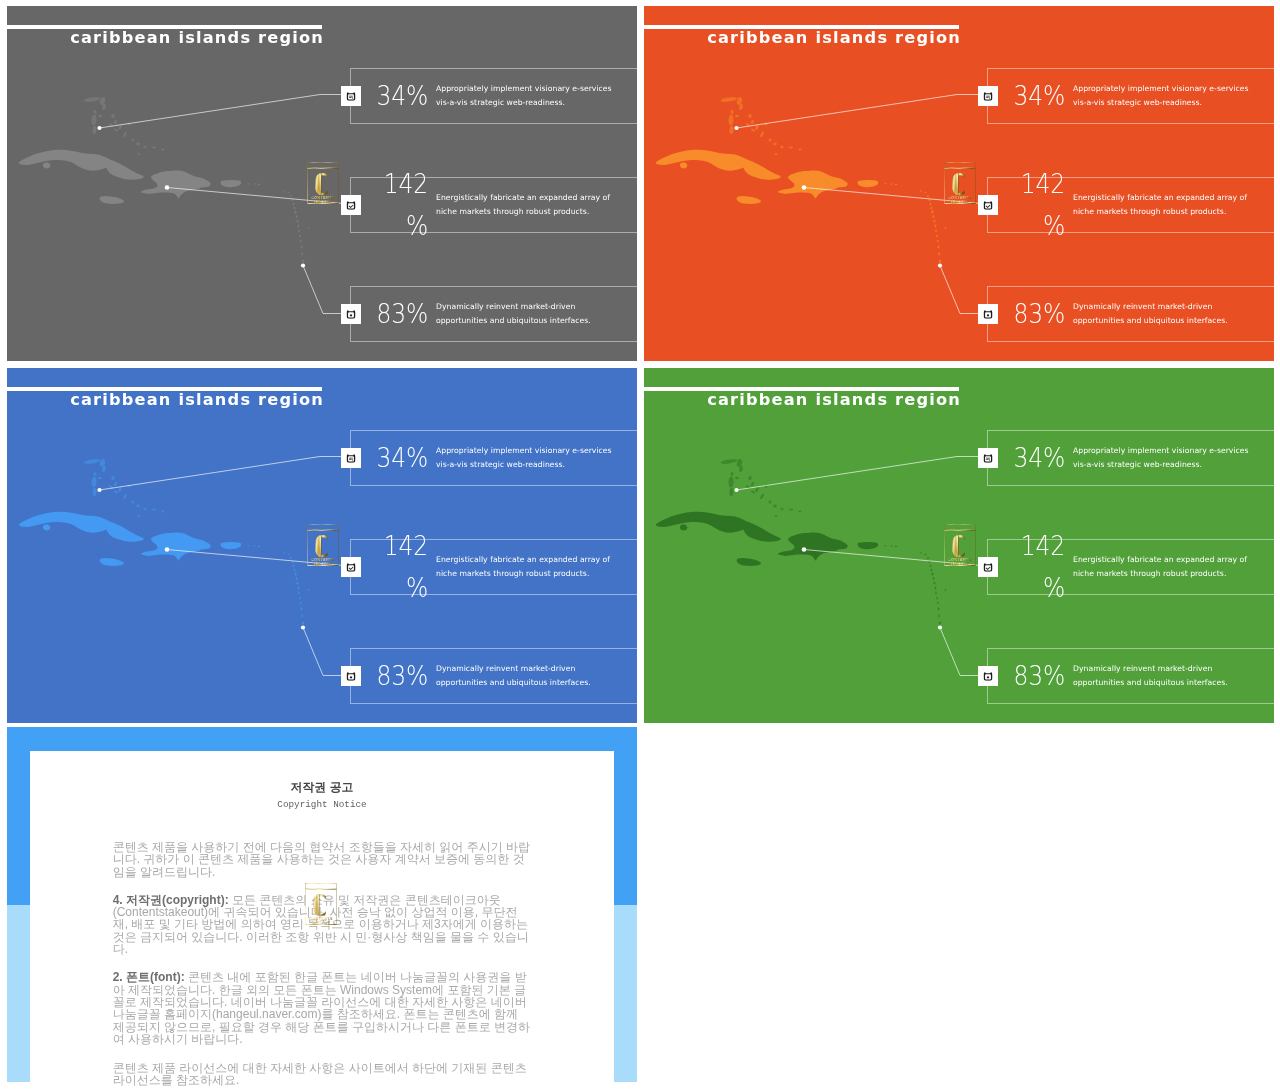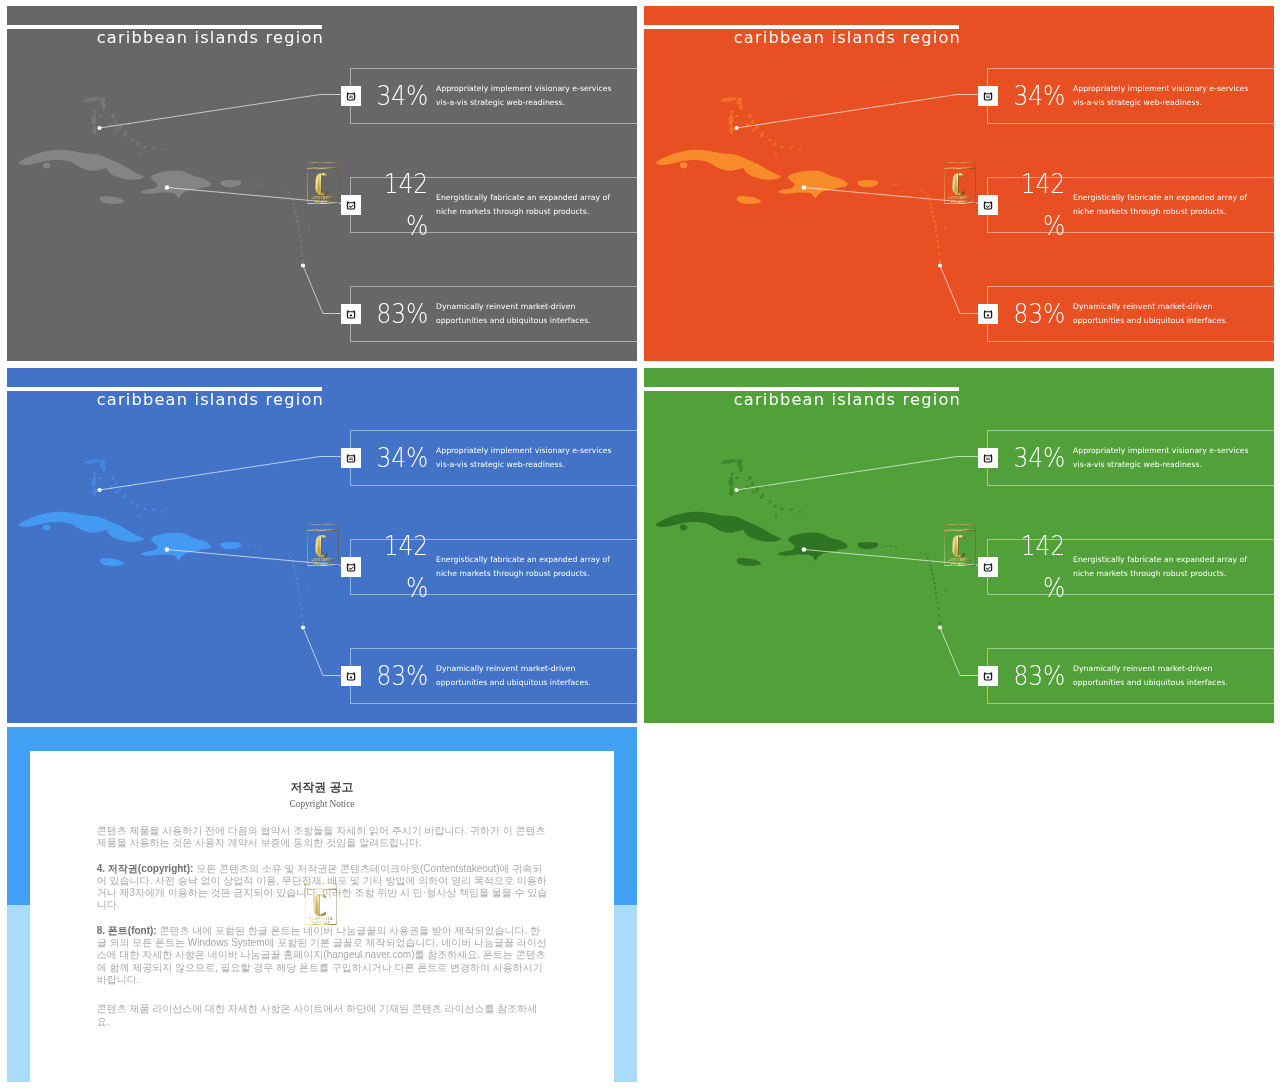--- a/index.html
+++ b/index.html
@@ -6,44 +6,44 @@
   html,body{margin:0;padding:0;background:#fff;}
   body{width:1280px;height:1089px;overflow:hidden;
        font-family:"Liberation Sans",sans-serif;}
   #stage{position:relative;width:1280px;height:1089px;background:#fff;}
 
   .slide{position:absolute;overflow:hidden;}
 
   .title-rule{position:absolute;left:0;top:19px;height:4px;width:315px;}
   .title-text{position:absolute;left:0;top:19.5px;width:317px;text-align:right;
       color:#fff;white-space:nowrap;font-family:"DejaVu Sans",sans-serif;
-      font-weight:400;font-size:16.2px;letter-spacing:1.2px;line-height:24px;}
+      font-weight:700;font-size:16.2px;letter-spacing:1.2px;line-height:24px;}
 
   .mapwrap{position:absolute;left:0;top:0;width:100%;height:100%;}
   .mapwrap svg{display:block;width:100%;height:100%;}
 
   .ibox{position:absolute;box-sizing:border-box;border:1px solid rgba(255,255,255,.45);}
   .icon-sq{position:absolute;background:#fff;}
   .icon-sq svg{display:block;position:absolute;left:50%;top:50%;
       transform:translate(-50%,-50%);}
   .bignum{position:absolute;color:#fff;text-align:right;
       font-family:"DejaVu Sans",sans-serif;font-weight:300;
       font-size:26px;line-height:42.5px;letter-spacing:-.2px;
       transform-origin:100% 50%;}
   .desc{position:absolute;color:#fff;font-family:"DejaVu Sans",sans-serif;
       font-weight:400;font-size:7.7px;line-height:14.4px;letter-spacing:.02px;}
 
   .wm{position:absolute;}
   .wm svg{display:block}
   .cr-h1{font-family:"Liberation Sans",sans-serif;font-weight:700;text-align:center;
          color:#444;font-size:11.8px;letter-spacing:.1px;line-height:14px;}
-  .cr-h2{font-family:Liberation Serif, serif;font-weight:400;text-align:center;
+  .cr-h2{font-family:Liberation Mono, monospace;font-weight:400;text-align:center;
          color:#5e5e5e;font-size:9.3px;margin-top:5px;line-height:11px;}
-  .cr-p{font-family:"Liberation Sans",sans-serif;color:#a8a8a8;font-size:10px;
-        line-height:12.3px;margin:0;}
+  .cr-p{font-family:"Liberation Sans",sans-serif;color:#a8a8a8;font-size:12px;
+        line-height:12.3px;margin:16px;}
   .cr-p b{color:#6f6f6f;font-weight:700;}
 </style>
 </head>
 <body>
 
 <div id="stage">
     <div class="slide" style="left:7px;top:6px;width:630px;height:355px;background:#676767;">
       <div class="mapwrap">
         <svg viewBox="0 0 630 355">
           <g fill="#848484">
@@ -556,21 +556,21 @@
       </div>
     </div>
     <div style="position:absolute;left:7px;top:727px;width:630px;height:355px;background:#42a0f5;">
       <div style="position:absolute;left:0;top:178px;width:630px;height:177px;background:#a9dcfb;"></div>
       <div style="position:absolute;left:23px;top:24px;width:584px;height:404px;background:#fff;box-sizing:border-box;padding:0;overflow:hidden;">
         <div class="cr-h1" style="margin-top:29px;">저작권 공고</div>
         <div class="cr-h2">Copyright Notice</div>
         <div style="position:absolute;left:66.7px;top:74px;width:451px;">
           <p class="cr-p">콘텐츠 제품을 사용하기 전에 다음의 협약서 조항들을 자세히 읽어 주시기 바랍니다. 귀하가 이 콘텐츠 제품을 사용하는 것은 사용자 계약서 보증에 동의한 것임을 알려드립니다.</p>
           <p class="cr-p" style="margin-top:13px;"><b>4. 저작권(copyright):</b><span> 모든 콘텐츠의 소유 및 저작권은 콘텐츠테이크아웃(Contentstakeout)에 귀속되어 있습니다. 사전 승낙 없이 상업적 이용, 무단전재, 배포 및 기타 방법에 의하여 영리 목적으로 이용하거나 제3자에게 이용하는 것은 금지되어 있습니다. 이러한 조항 위반 시 민·형사상 책임을 물을 수 있습니다.</span></p>
-          <p class="cr-p" style="margin-top:13px;"><b>8. 폰트(font):</b><span> 콘텐츠 내에 포함된 한글 폰트는 네이버 나눔글꼴의 사용권을 받아 제작되었습니다. 한글 외의 모든 폰트는 Windows System에 포함된 기본 글꼴로 제작되었습니다. 네이버 나눔글꼴 라이선스에 대한 자세한 사항은 네이버 나눔글꼴 홈페이지(hangeul.naver.com)를 참조하세요. 폰트는 콘텐츠에 함께 제공되지 않으므로, 필요할 경우 해당 폰트를 구입하시거나 다른 폰트로 변경하여 사용하시기 바랍니다.</span></p>
+          <p class="cr-p" style="margin-top:13px;"><b>2. 폰트(font):</b><span> 콘텐츠 내에 포함된 한글 폰트는 네이버 나눔글꼴의 사용권을 받아 제작되었습니다. 한글 외의 모든 폰트는 Windows System에 포함된 기본 글꼴로 제작되었습니다. 네이버 나눔글꼴 라이선스에 대한 자세한 사항은 네이버 나눔글꼴 홈페이지(hangeul.naver.com)를 참조하세요. 폰트는 콘텐츠에 함께 제공되지 않으므로, 필요할 경우 해당 폰트를 구입하시거나 다른 폰트로 변경하여 사용하시기 바랍니다.</span></p>
           <p class="cr-p" style="margin-top:17px;">콘텐츠 제품 라이선스에 대한 자세한 사항은 사이트에서 하단에 기재된 콘텐츠 라이선스를 참조하세요.</p>
         </div>
       </div>
       <div class="wm" style="position:absolute;left:298px;top:156px;width:32px;height:42px;opacity:.85;">
         <svg viewBox="0 0 32 42" width="32" height="42">
           <defs>
             <linearGradient id="gold" x1="0" y1="0" x2="1" y2="0.25">
               <stop offset="0%" stop-color="#8d6d1c"></stop>
               <stop offset="18%" stop-color="#f6e8a6"></stop>
               <stop offset="40%" stop-color="#c8a23a"></stop>

